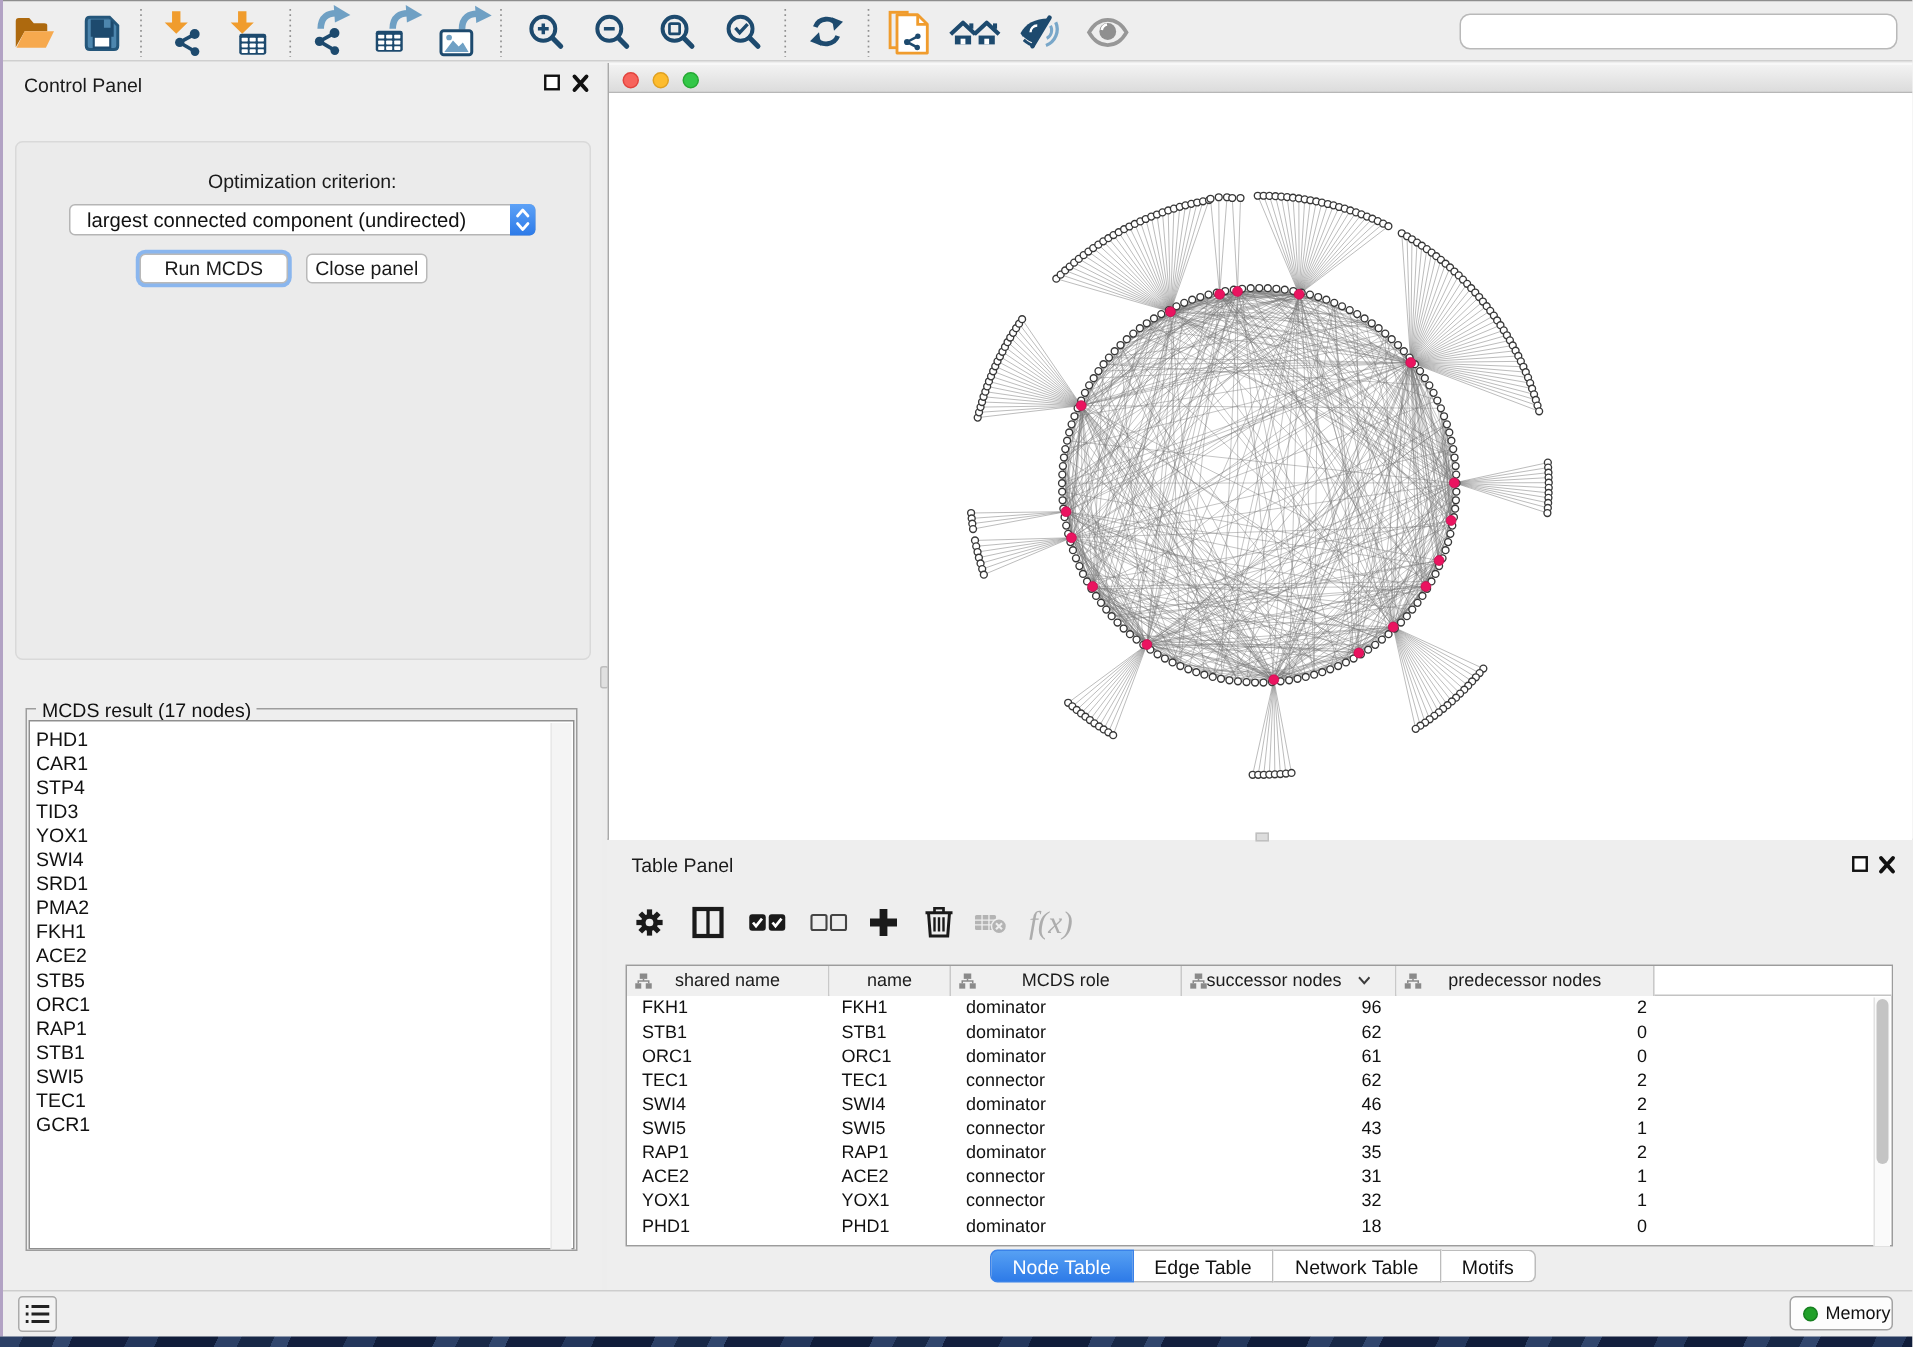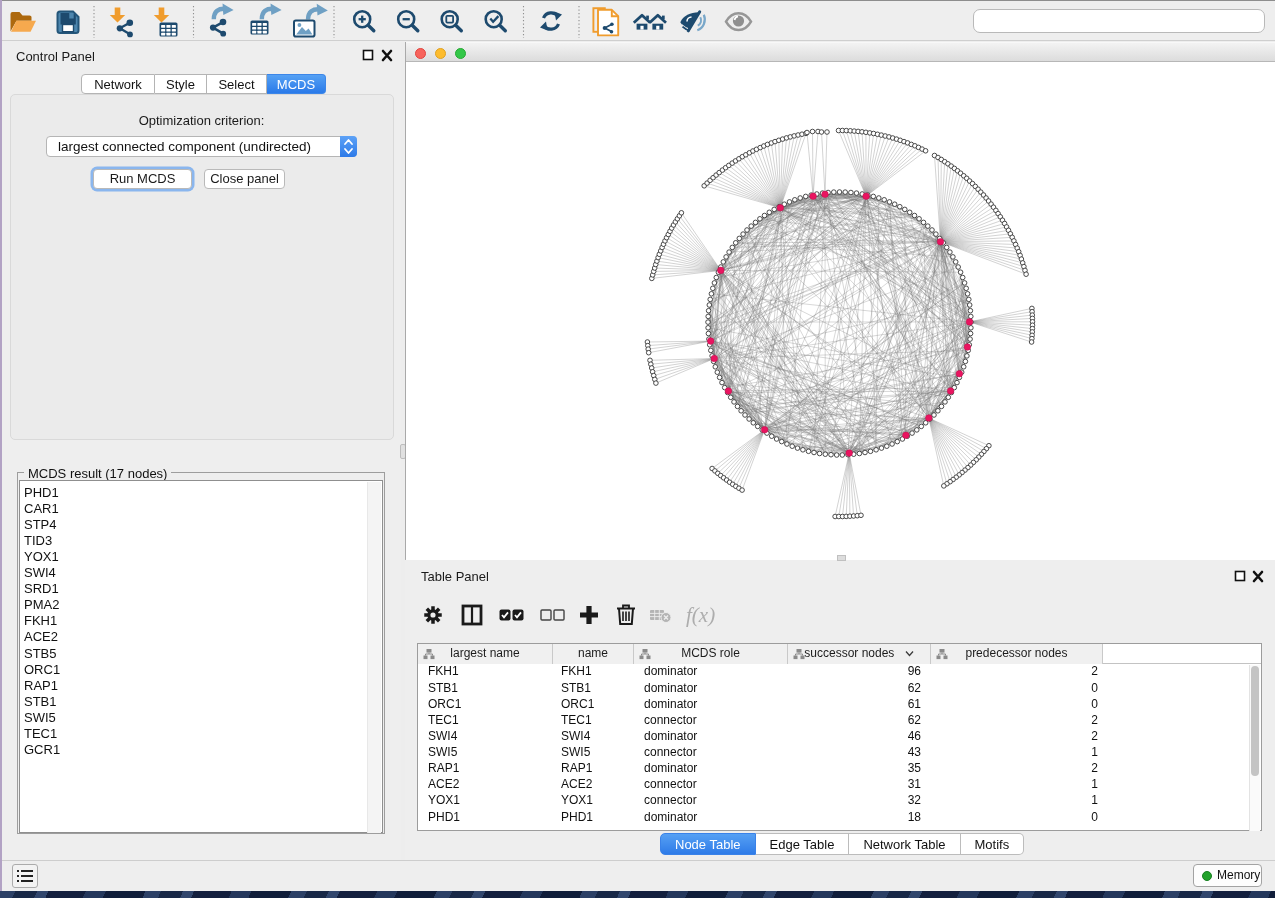--- a/index.html
+++ b/index.html
@@ -185,26 +185,20 @@
     </svg>
   </div>
 <div id="search" class="abs"></div>
 
 <div id="cpanel" class="abs">
   <div id="cp-title" class="abs">Control Panel</div>
   <svg class="abs" style="left:360px;top:7px" width="32" height="13" viewBox="0 0 32 13">
       <rect x="1.5" y="1.5" width="9" height="9" fill="#fff" stroke="#111" stroke-width="1.6"></rect>
       <path d="M 21 2 L 29 11 M 29 2 L 21 11" stroke="#111" stroke-width="2.6" stroke-linecap="round"></path>
     </svg>
-  <div id="cp-tabs" class="abs">
-    <div class="cptab" style="width:74px">Network</div>
-      <div class="cptab" style="width:52px">Style</div>
-      <div class="cptab" style="width:60px">Select</div>
-      <div class="cptab sel" style="width:59px">MCDS</div>
-  </div>
   <div id="cp-inner" class="abs"></div>
   <div id="opt-label" class="abs">Optimization criterion:</div>
   <div id="dropdown" class="abs">largest connected component (undirected)</div>
   <div id="dd-btn" class="abs"></div>
   <svg class="abs" style="left:338px;top:94px" width="17" height="21" viewBox="0 0 17 21">
       <path d="M 5 8 L 8.5 4 L 12 8" fill="none" stroke="#fff" stroke-width="1.8" stroke-linecap="round" stroke-linejoin="round"></path>
       <path d="M 5 13 L 8.5 17 L 12 13" fill="none" stroke="#fff" stroke-width="1.8" stroke-linecap="round" stroke-linejoin="round"></path>
     </svg>
   <div id="btn-run" class="btn">Run MCDS</div>
   <div id="btn-close" class="btn">Close panel</div>
@@ -1400,21 +1394,21 @@
         <line x1="-2.3" y1="-5" x2="-2.3" y2="5" stroke="#eee" stroke-width="0.9"></line>
         <line x1="2.3" y1="-5" x2="2.3" y2="5" stroke="#eee" stroke-width="0.9"></line>
         <circle cx="9" cy="2.5" r="5" fill="#b4b4b4" stroke="#eee" stroke-width="1"></circle>
         <path d="M 7 0.5 L 11 4.5 M 11 0.5 L 7 4.5" stroke="#eee" stroke-width="1.4"></path>
       </g>
       <text x="281" y="27" font-family="Liberation Serif,serif" font-style="italic" font-size="21" fill="#adadad">f(x)</text>
     </svg>
   <div id="tp-table" class="abs">
     <div id="tp-header">
         <div class="hcell" style="left:0px;width:135px">
-          <div class="hlabel">largest name</div>
+          <div class="hlabel">shared name</div>
         </div>
         <div class="hcell" style="left:135px;width:81px">
           <div class="hlabel">name</div>
         </div>
         <div class="hcell" style="left:216px;width:154px">
           <div class="hlabel">MCDS role</div>
         </div>
         <div class="hcell" style="left:370px;width:143px">
           <div class="hlabel">successor nodes <svg width="9" height="7" viewBox="0 0 9 7" style="margin-left:7px">
               <path d="M 1 1.5 L 4.5 5.5 L 8 1.5" fill="none" stroke="#3c3c3c" stroke-width="1.3"></path>

